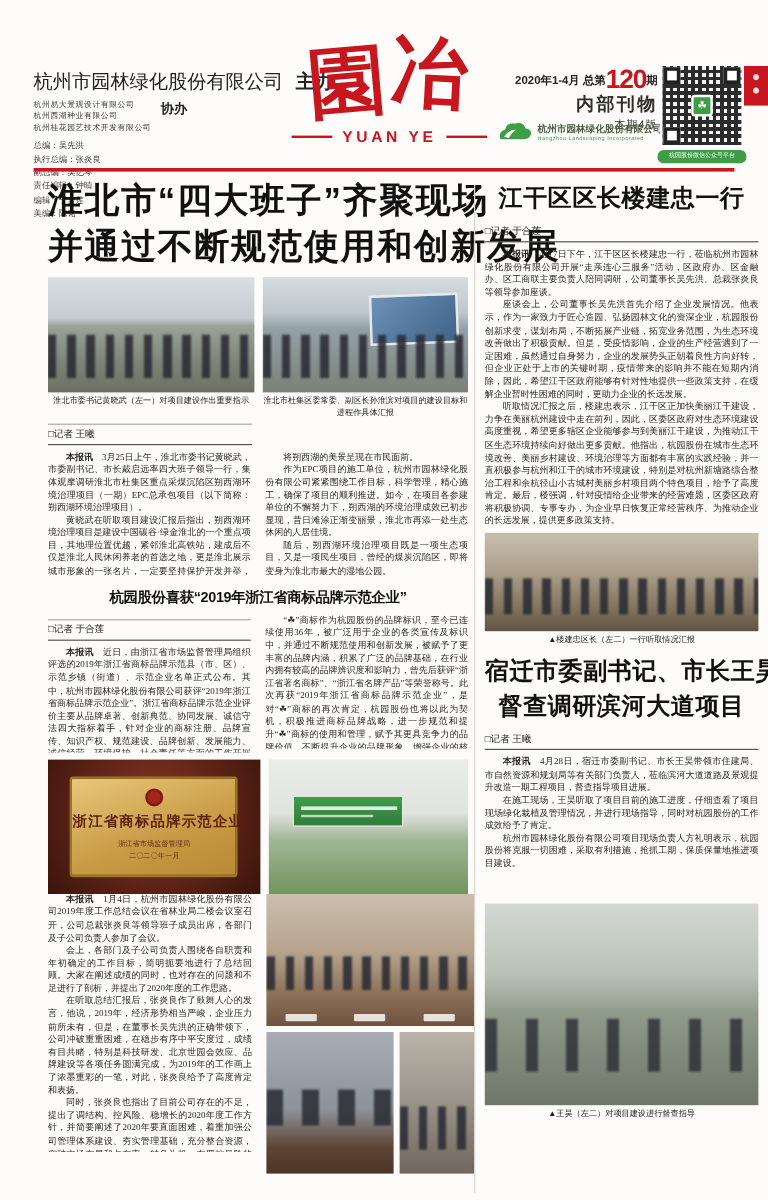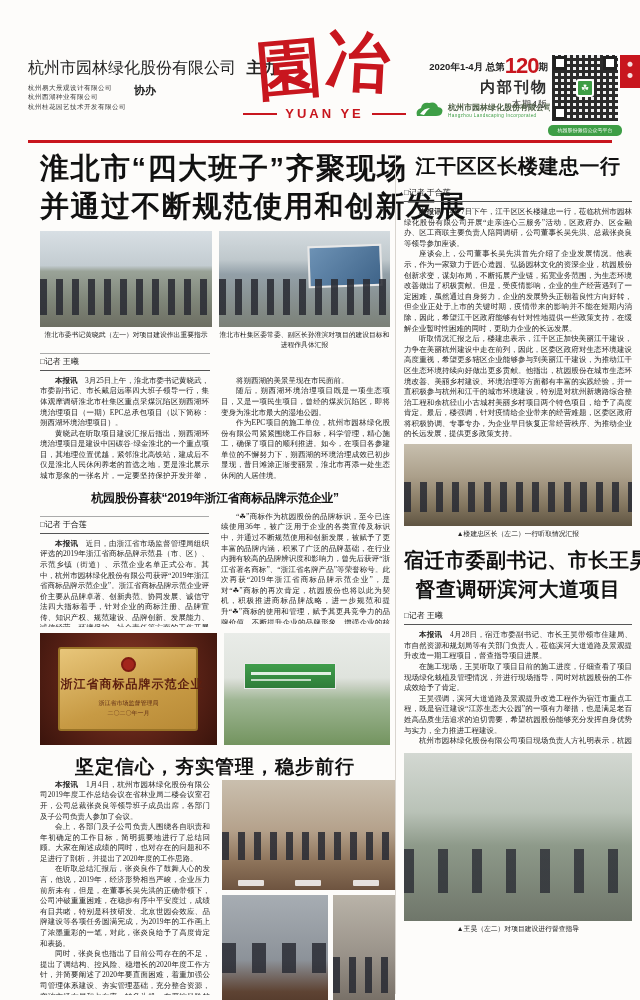--- a/index.html
+++ b/index.html
@@ -105,20 +105,28 @@
 <div class="mast-left">
   <div class="organizer"><span>杭州市园林绿化股份有限公司</span> <b>主办</b></div>
   <div class="coorg">
     <div class="coorg-list">
       <div>杭州易大景观设计有限公司</div>
       <div>杭州西湖种业有限公司</div>
       <div>杭州桂花园艺技术开发有限公司</div>
     </div>
     <div class="coorg-role">协办</div>
   </div>
+  <div class="staff">
+      <div>总编：吴先洪</div>
+      <div>执行总编：张炎良</div>
+      <div>副总编：吴忆琴</div>
+      <div>责任编辑：钟晴</div>
+      <div>编辑：于合莲</div>
+      <div>美编：陈铭</div>
+    </div>
 </div>
 
 <div class="mast-title">
   <div class="title-chars"><span class="tc1">園</span><span class="tc2">冶</span></div>
   <div class="title-pinyin">
     <span class="dash"></span>
     <span class="py">YUAN YE</span>
     <span class="dash"></span>
   </div>
 </div>
@@ -170,22 +178,22 @@
     <div class="caption" style="width:171px">淮北市杜集区委常委、副区长孙淮滨对项目的建设目标和进程作具体汇报</div>
   </div>
   <div class="byline">□记者 王曦</div>
   <div class="tcols">
     <div class="tcol h104">
         <p><b>本报讯</b>　3月25日上午，淮北市委书记黄晓武，市委副书记、市长戴启远率四大班子领导一行，集体观摩调研淮北市杜集区重点采煤沉陷区朔西湖环境治理项目（一期）EPC总承包项目（以下简称：朔西湖环境治理项目）。</p>
         <p>黄晓武在听取项目建设汇报后指出，朔西湖环境治理项目是建设中国碳谷·绿金淮北的一个重点项目，其地理位置优越，紧邻淮北高铁站，建成后不仅是淮北人民休闲养老的首选之地，更是淮北展示城市形象的一张名片，一定要坚持保护开发并举，尽量保留原生态，高质高量推进项目建设，争取早日</p>
       </div>
     <div class="tcol h104">
         <p>将朔西湖的美景呈现在市民面前。</p>
+        <p>作为EPC项目的施工单位，杭州市园林绿化股份有限公司紧紧围绕工作目标，科学管理，精心施工，确保了项目的顺利推进。如今，在项目各参建单位的不懈努力下，朔西湖的环境治理成效已初步显现，昔日滩涂正渐变丽景，淮北市再添一处生态休闲的人居佳境。</p>
         <p>随后，朔西湖环境治理项目既是一项生态项目，又是一项民生项目，曾经的煤炭沉陷区，即将变身为淮北市最大的湿地公园。</p>
-        <p>作为EPC项目的施工单位，杭州市园林绿化股份有限公司紧紧围绕工作目标，科学管理，精心施工，确保了项目的顺利推进。如今，在项目各参建单位的不懈努力下，朔西湖的环境治理成效已初步显现，昔日滩涂正渐变丽景，淮北市再添一处生态休闲的人居佳境。</p>
       </div>
   </div>
 
   <div class="headline h-a2">杭园股份喜获“2019年浙江省商标品牌示范企业”</div>
   <div class="tcols">
     <div style="width:169px">
       <div class="byline" style="width:169px">□记者 于合莲</div>
       <div class="tcol h88">
           <p><b>本报讯</b>　近日，由浙江省市场监督管理局组织评选的2019年浙江省商标品牌示范县（市、区）、示范乡镇（街道）、示范企业名单正式公布。其中，杭州市园林绿化股份有限公司获评“2019年浙江省商标品牌示范企业”。浙江省商标品牌示范企业评价主要从品牌卓著、创新典范、协同发展、诚信守法四大指标着手，针对企业的商标注册、品牌宣传、知识产权、规范建设、品牌创新、发展能力、诚信经营、环境保护、社会责任等方面的工作开展情况进行评价。</p>
         </div>
@@ -204,21 +212,20 @@
       </div>
     </div>
     <div class="photo ph-nursery" style="width:168px;height:112px">
       <div class="nursery-sign">
           <i></i>
           <em></em>
         </div>
     </div>
   </div>
 
-  <div class="headline h-a3-1">坚定信心，夯实管理，稳步前行</div>
   <div class="tcols">
     <div style="width:170px">
       <div class="tcol h215" style="width:170px">
           <p><b>本报讯</b>　1月4日，杭州市园林绿化股份有限公司2019年度工作总结会议在省林业局二楼会议室召开，公司总裁张炎良等领导班子成员出席，各部门及子公司负责人参加了会议。</p>
           <p>会上，各部门及子公司负责人围绕各自职责和年初确定的工作目标，简明扼要地进行了总结回顾。大家在阐述成绩的同时，也对存在的问题和不足进行了剖析，并提出了2020年度的工作思路。</p>
           <p>在听取总结汇报后，张炎良作了鼓舞人心的发言，他说，2019年，经济形势相当严峻，企业压力前所未有，但是，在董事长吴先洪的正确带领下，公司冲破重重困难，在稳步有序中平安度过，成绩有目共睹，特别是科技研发、北京世园会效应、品牌建设等各项任务圆满完成，为2019年的工作画上了浓墨重彩的一笔，对此，张炎良给予了高度肯定和表扬。</p>
           <p>同时，张炎良也指出了目前公司存在的不足，提出了调结构、控风险、稳增长的2020年度工作方针，并简要阐述了2020年要直面困难，着重加强公司管理体系建设、夯实管理基础，充分整合资源，突破市场布局和占有率，转危为机，在严控风险的基础上，实施精细化管理，降低运营成本，提高单位效能，同心协力，争取再创佳绩！</p>
         </div>
     </div>
     <div class="pstack">
@@ -262,20 +269,19 @@
   <div class="caption" style="margin:3px 0 8px">▲楼建忠区长（左二）一行听取情况汇报</div>
 
   <div class="headline h-b">
     <div>宿迁市委副书记、市长王昊</div>
     <div>督查调研滨河大道项目</div>
   </div>
   <div class="byline full">□记者 王曦</div>
   <div class="tflow h118">
       <p><b>本报讯</b>　4月28日，宿迁市委副书记、市长王昊带领市住建局、市自然资源和规划局等有关部门负责人，莅临滨河大道道路及景观提升改造一期工程项目，督查指导项目进展。</p>
       <p>在施工现场，王昊听取了项目目前的施工进度，仔细查看了项目现场绿化栽植及管理情况，并进行现场指导，同时对杭园股份的工作成效给予了肯定。</p>
-      <p>王昊强调，滨河大道道路及景观提升改造工程作为宿迁市重点工程，既是宿迁建设“江苏生态大公园”的一项有力举措，也是满足老百姓高品质生活追求的迫切需要，希望杭园股份能够充分发挥自身优势与实力，全力推进工程建设。</p>
       <p>杭州市园林绿化股份有限公司项目现场负责人方礼明表示，杭园股份将克服一切困难，采取有利措施，抢抓工期，保质保量地推进项目建设。</p>
     </div>
   <div class="photo ph-outdoor" style="width:228px;height:168px;margin-top:5px">
     <div class="figures" style="bottom:28px;height:44px;background:repeating-linear-gradient(90deg, rgba(42,44,52,.8) 0 10px, rgba(0,0,0,0) 10px 34px)"></div>
   </div>
   <div class="caption" style="margin-top:3px">▲王昊（左二）对项目建设进行督查指导</div>
 </div>
 
 </body></html>

